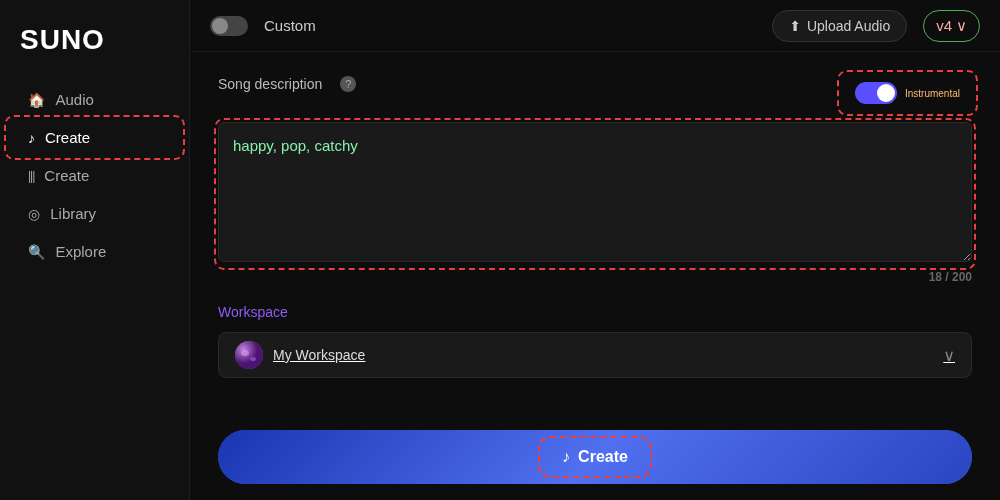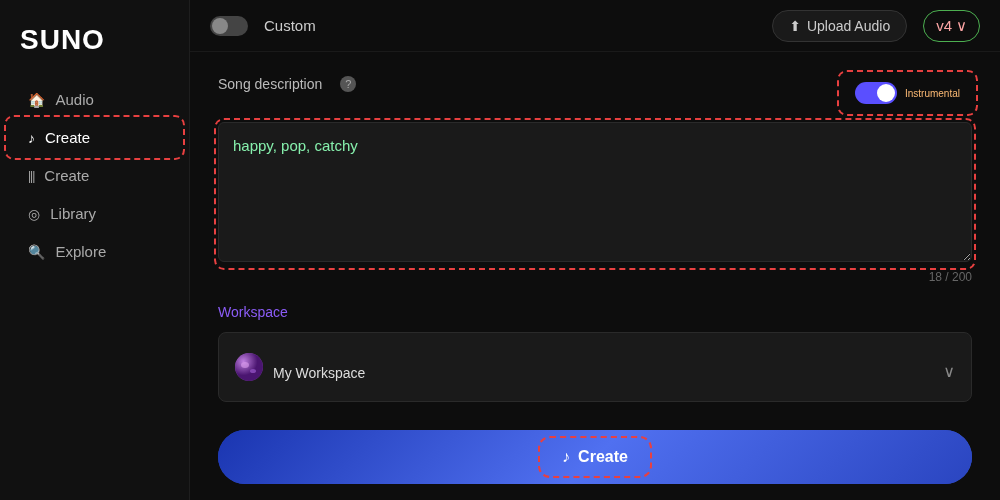--- a/index.html
+++ b/index.html
@@ -214,38 +214,40 @@
       outline: none;
       font-family: inherit;
     }
 
     .char-count {
       text-align: right;
       font-size: 12px;
       color: #666;
       margin-top: 4px;
       margin-bottom: 20px;
+      font-weight: bold;
     }
 
     .workspace-section { margin-top: 4px; }
     .workspace-label {
       font-size: 14px;
       color: #8b5cf6;
       margin-bottom: 12px;
     }
 
     .workspace-dropdown {
       background: #1a1a1a;
       border: 1px solid #2a2a2a;
       border-radius: 8px;
-      padding: 20px 16px;
-      display: flex;
-      align-items: flex-end;
+      padding: 8px 16px;
+      display: flex;
+      align-items: center;
       gap: 10px;
       cursor: pointer;
+      text-decoration: underline;
     }
 
     .workspace-avatar {
       width: 28px;
       height: 28px;
       border-radius: 50%;
       background: linear-gradient(135deg, #7b3fa0, #c060e0, #8040c0);
       background-image: radial-gradient(circle at 30% 30%, #9b5fc0, #5a2080);
       flex-shrink: 0;
       overflow: hidden;

